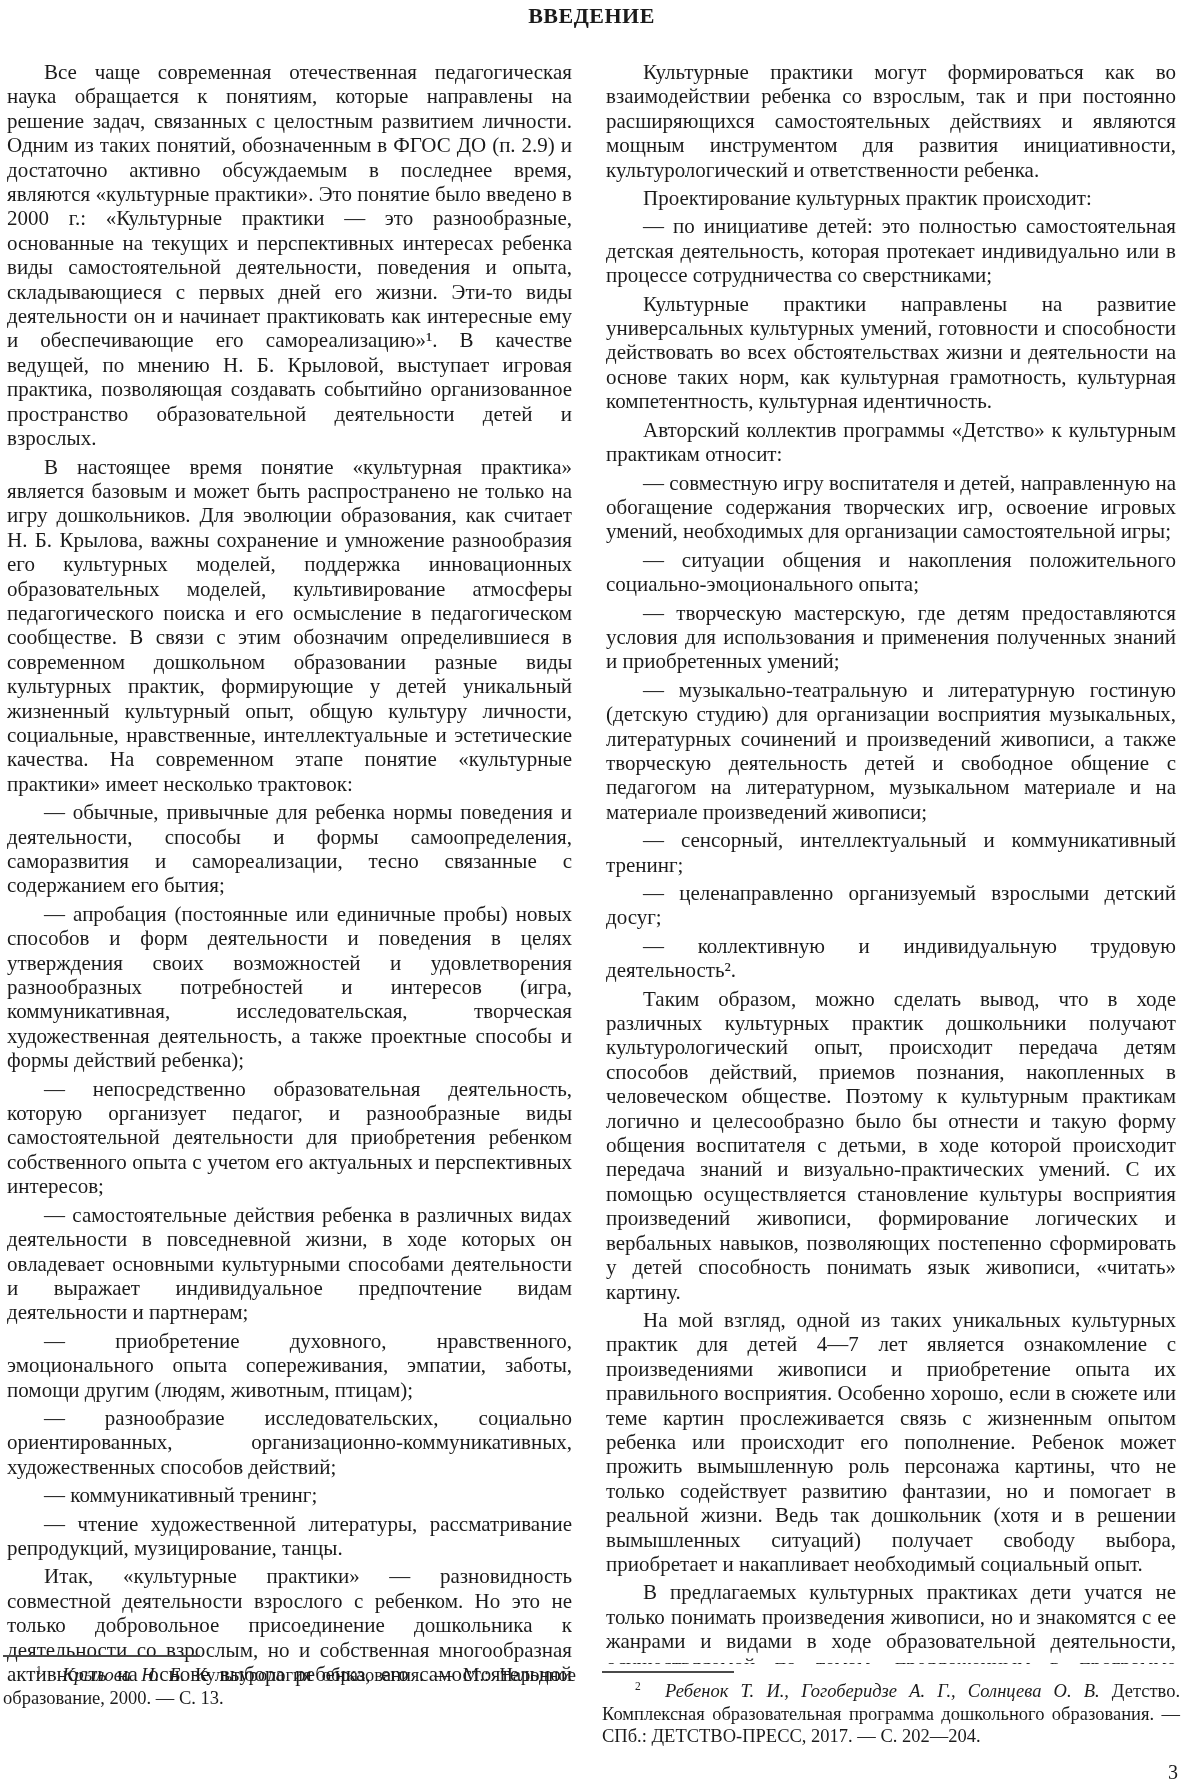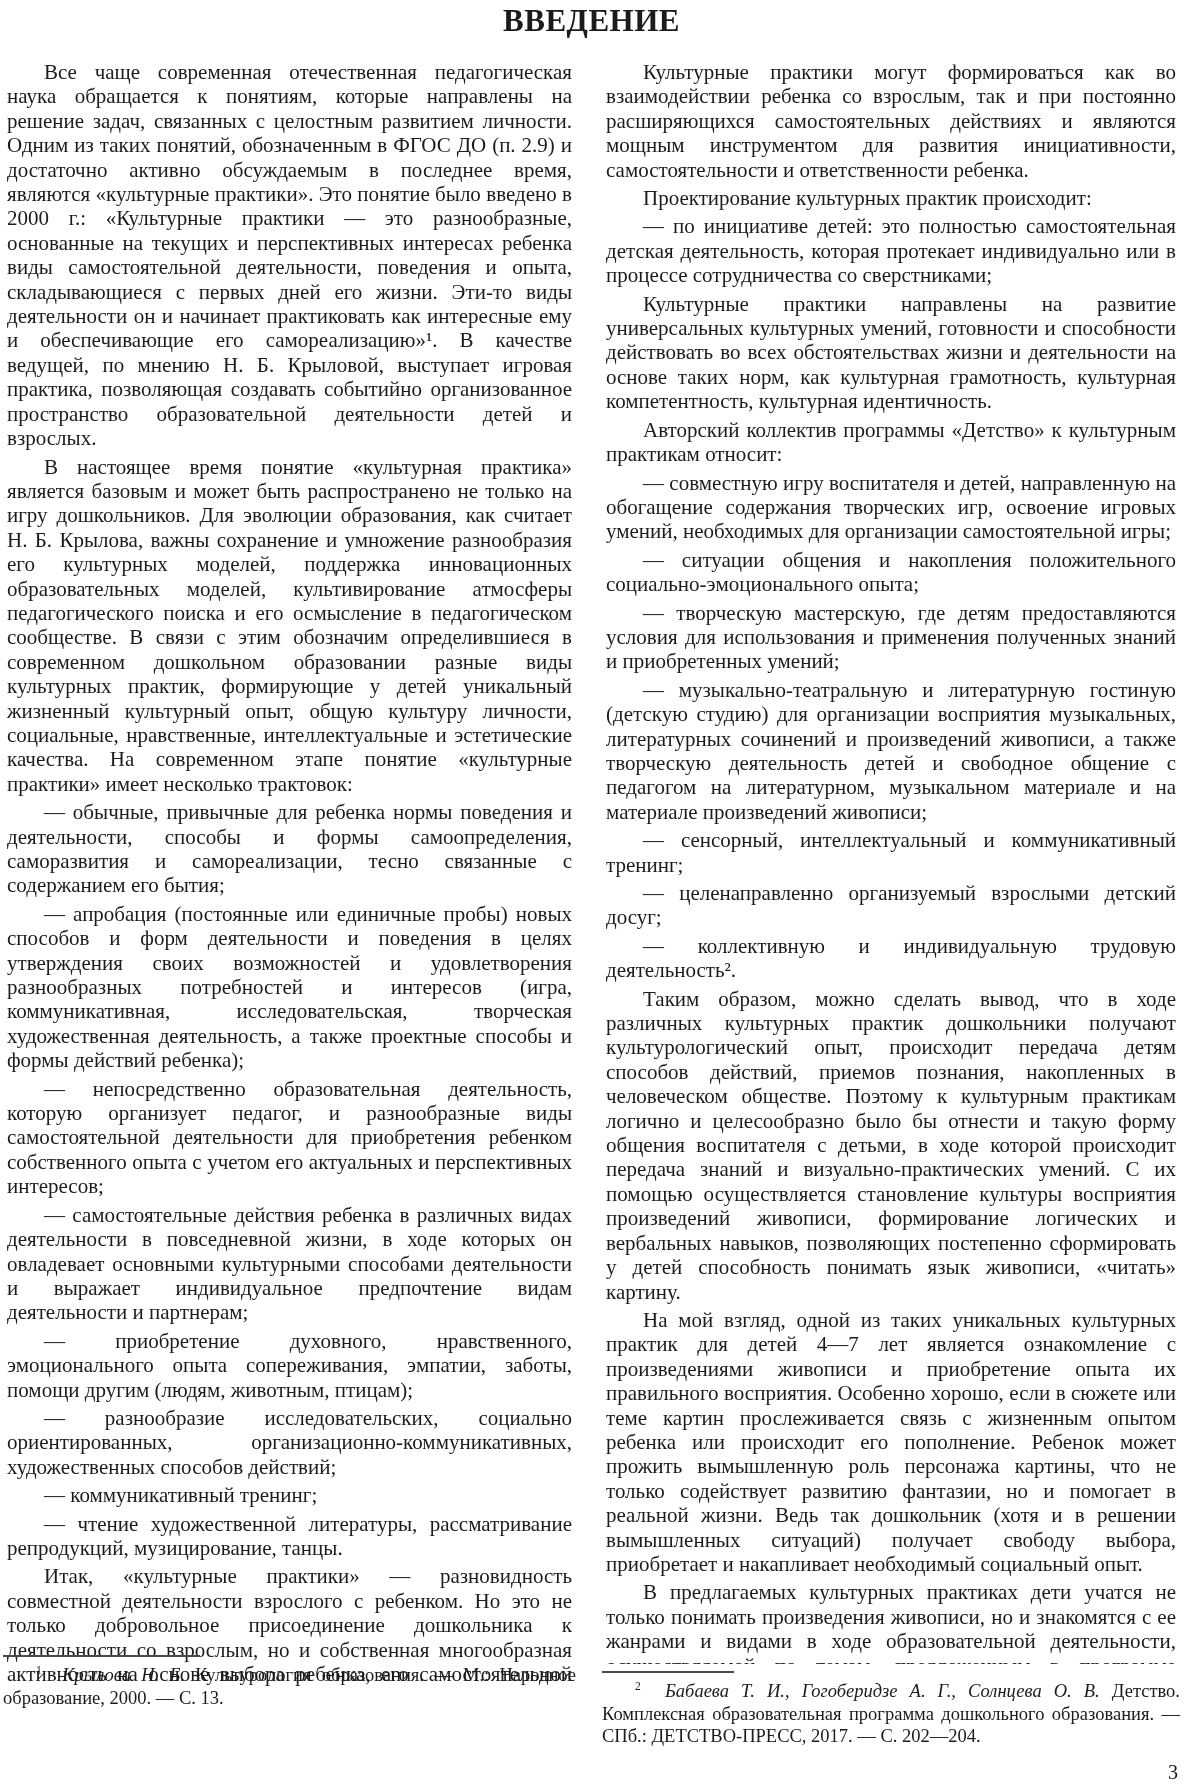--- a/index.html
+++ b/index.html
@@ -8,21 +8,21 @@
     background:#ffffff;
     color:#1b1b1b;
     font-family:"Liberation Serif", serif;
     position:relative;
     overflow:hidden;
   }
   .page-title {
     position:absolute; top:3px; left:0; width:100%;
     margin:0;
     text-align:center;
-    font-size:31px; font-weight:bold;
+    font-size:22px; font-weight:bold;
     letter-spacing:0.5px;
   }
   .col {
     position:absolute; top:56px;
     text-align:justify;
     font-size:21px; line-height:24.4px;
     hyphens:auto;
     overflow:hidden;
   }
   .col-left  { left:3px;   width:573px; height:1636px; }
@@ -77,21 +77,21 @@
     <p class="para">— коммуникативный тренинг;</p>
 
     <p class="para">— чтение художественной литературы, рассматривание репродукций, музицирование, танцы.</p>
 
     <p class="para">Итак, «культурные практики» — разновидность совместной деятельности взрослого с ребенком. Но это не только добровольное присоединение дошкольника к деятельности со взрослым, но и собственная многообразная активность на основе выбора ребенка, его самостоятельной деятельности, поведения, самочувствия и складывающегося индивидуального жизненного опыта. Взрослый создает не только педагогическую и развивающую ситуацию для взаимодействия и общения, но и предоставляет ребенку возможность выбора, активного отношения, восприятия, самостоятельности, пробы сил, принятия или непринятия чего-либо в своей жизни.</p>
 
   </div>
 
 <div class="col col-right">
 
-    <p class="para">Культурные практики могут формироваться как во взаимодействии ребенка со взрослым, так и при постоянно расширяющихся самостоятельных действиях и являются мощным инструментом для развития инициативности, самостоятельности и ответственности ребенка.</p>
+    <p class="para">Культурные практики могут формироваться как во взаимодействии ребенка со взрослым, так и при постоянно расширяющихся самостоятельных действиях и являются мощным инструментом для развития инициативности, культурологический и ответственности ребенка.</p>
 
     <p class="para">Проектирование культурных практик происходит:</p>
 
     <p class="para">— по инициативе детей: это полностью самостоятельная детская деятельность, которая протекает индивидуально или в процессе сотрудничества со сверстниками;</p>
 
 
     <p class="para">Культурные практики направлены на развитие универсальных культурных умений, готовности и способности действовать во всех обстоятельствах жизни и деятельности на основе таких норм, как культурная грамотность, культурная компетентность, культурная идентичность.</p>
 
     <p class="para">Авторский коллектив программы «Детство» к культурным практикам относит:</p>
 
@@ -116,16 +116,16 @@
     <p class="para">В предлагаемых культурных практиках дети учатся не только понимать произведения живописи, но и знакомятся с ее жанрами и видами в ходе образовательной деятельности, осуществляемой по темам, предложенным в программе «Детство».</p>
   </div>
 
 <div class="footnote footnote-left">
   <div class="fn-rule fn-rule-left"></div>
   <p class="fn-text"><sup>1</sup>&nbsp;&nbsp;<span class="fn-author">Крылова Н. Б.</span> <span>Культурология образования. — М.: Народное образование, 2000. — С. 13.</span></p>
 </div>
 
 <div class="footnote footnote-right">
   <div class="fn-rule fn-rule-right"></div>
-  <p class="fn-text"><sup>2</sup>&nbsp;&nbsp;<span class="fn-author">Бабаева Т. И., Гогоберидзе А. Г., Солнцева О. В.</span> <span>Детство. Комплексная образовательная программа дошкольного образования. — СПб.: ДЕТСТВО-ПРЕСС, 2017. — С. 202—204.</span></p>
+  <p class="fn-text"><sup>2</sup>&nbsp;&nbsp;<span class="fn-author">Ребенок Т. И., Гогоберидзе А. Г., Солнцева О. В.</span> <span>Детство. Комплексная образовательная программа дошкольного образования. — СПб.: ДЕТСТВО-ПРЕСС, 2017. — С. 202—204.</span></p>
 </div>
 
 <div class="page-number">3</div>
 
 </body></html>

